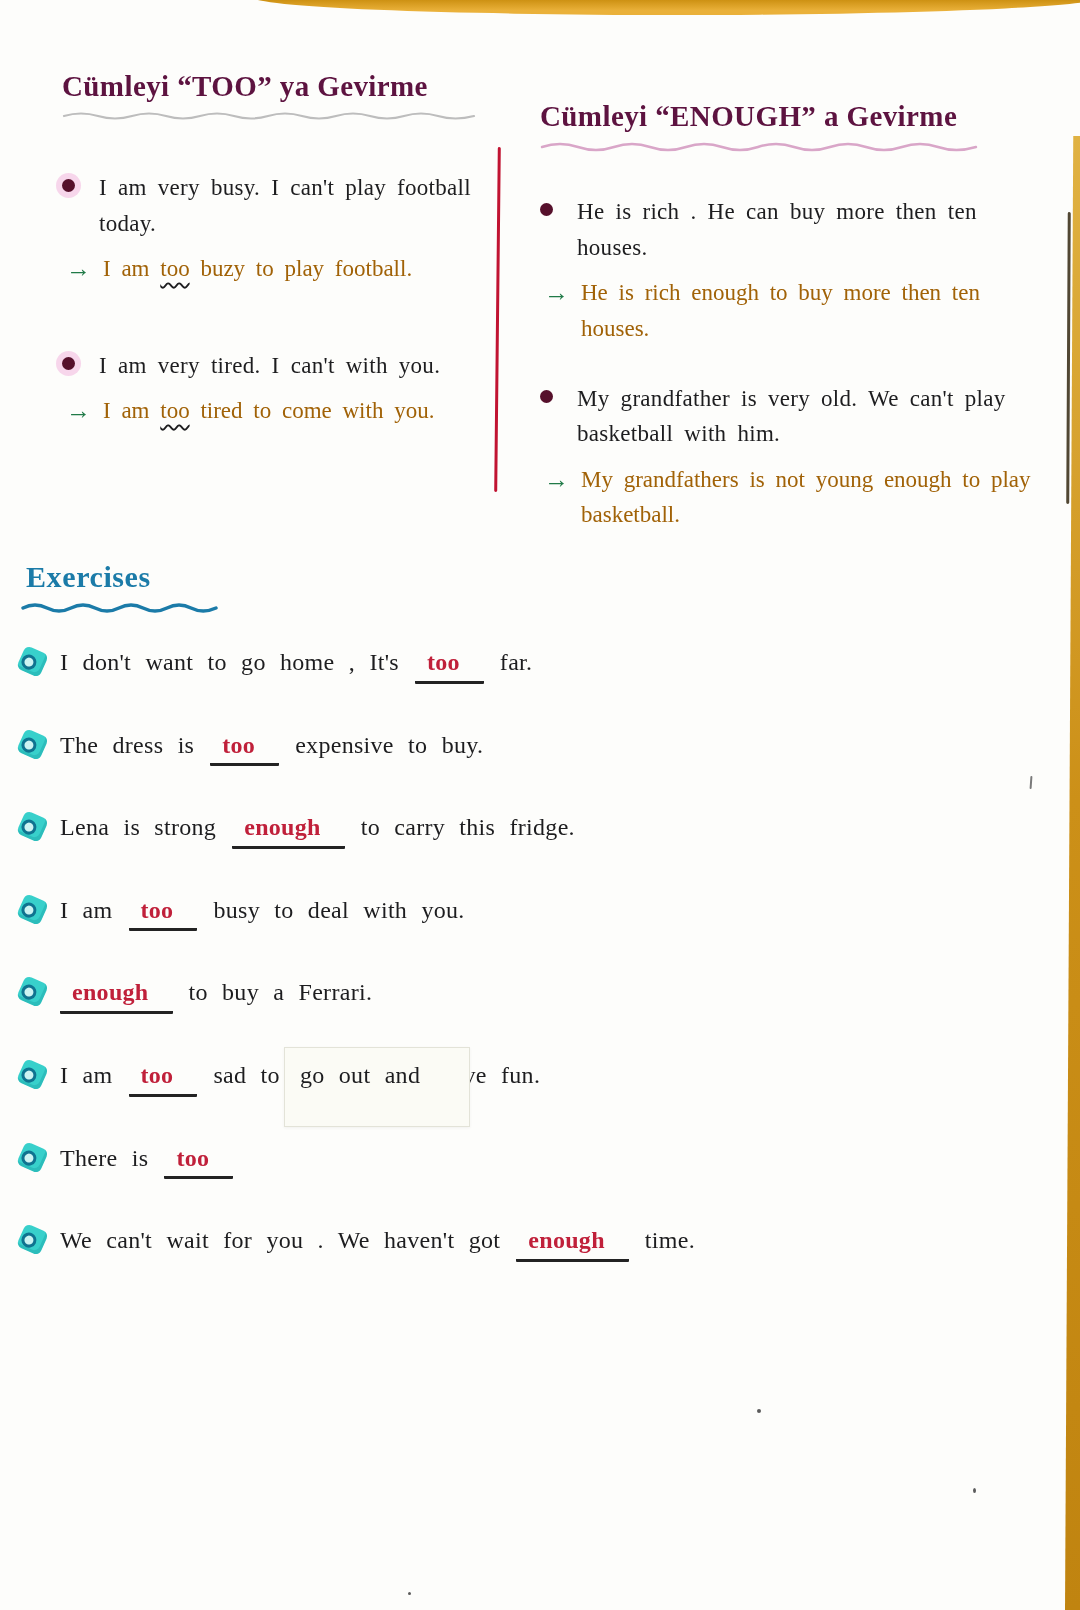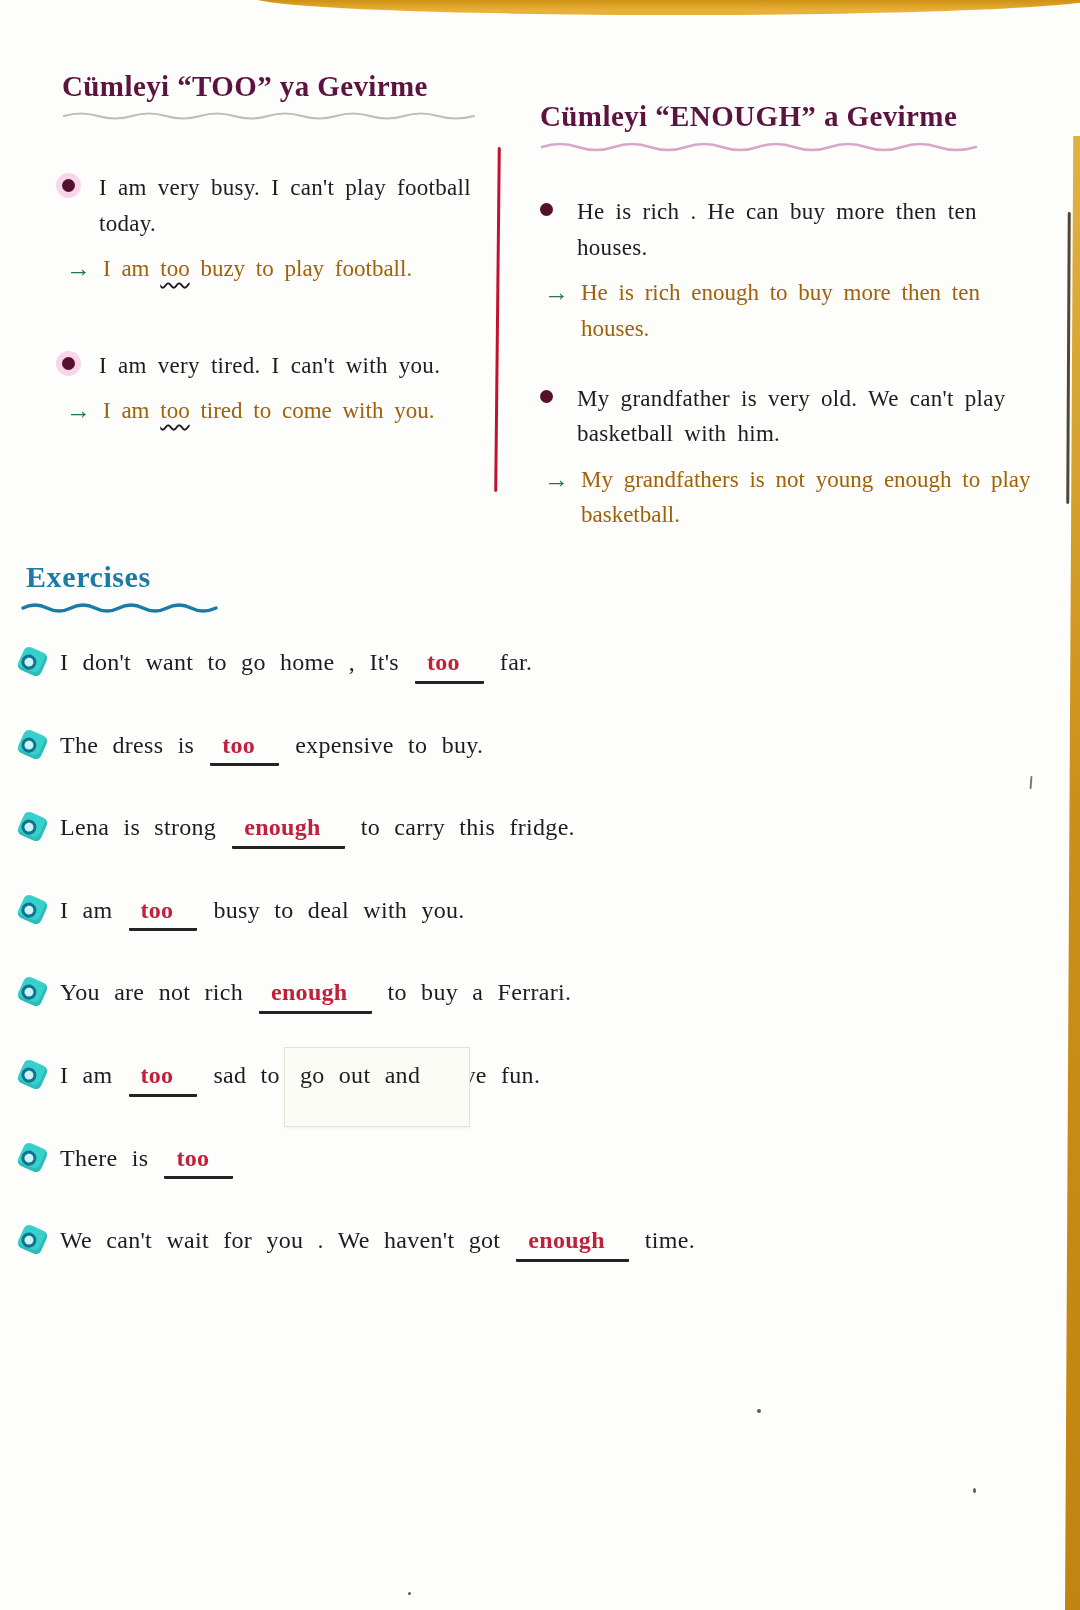--- a/index.html
+++ b/index.html
@@ -219,21 +219,20 @@
 
           <span class="seg">busy to deal with you.</span>
         </p>
       </div>
 
       <div class="ex-row">
         <span class="diamond">
             <span class="ring"></span>
           </span>
         <p class="ex-text">
-          <span class="seg">You are not rich</span>
           <span class="seg blank">enough</span>
 
           <span class="seg">to buy a Ferrari.</span>
         </p>
       </div>
 
       <div class="ex-row">
         <span class="diamond">
             <span class="ring"></span>
           </span>

